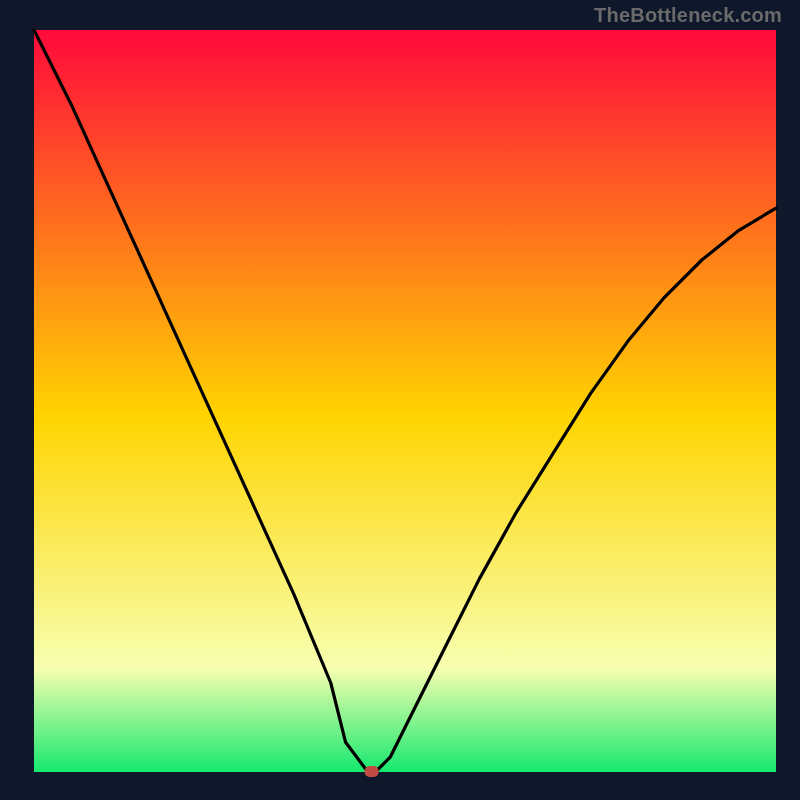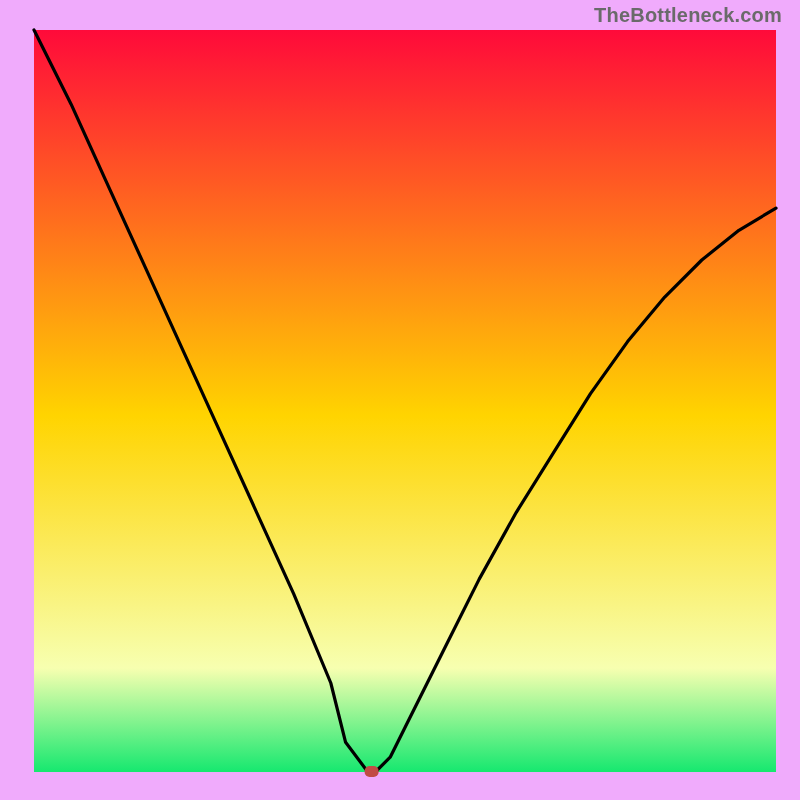--- a/index.html
+++ b/index.html
@@ -8,21 +8,21 @@
     width: 800px;
     height: 800px;
     background: #000;
     font-family: Arial, Helvetica, sans-serif;
     overflow: hidden;
   }
   .frame {
     position: relative;
     width: 800px;
     height: 800px;
-    background: #f0abfc;
+    background: #0f172a;
   }
   .watermark {
     position: absolute;
     top: 4px;
     right: 18px;
     color: #6a6a6a;
     font-size: 20px;
     font-weight: 600;
     letter-spacing: 0.2px;
     user-select: none;

